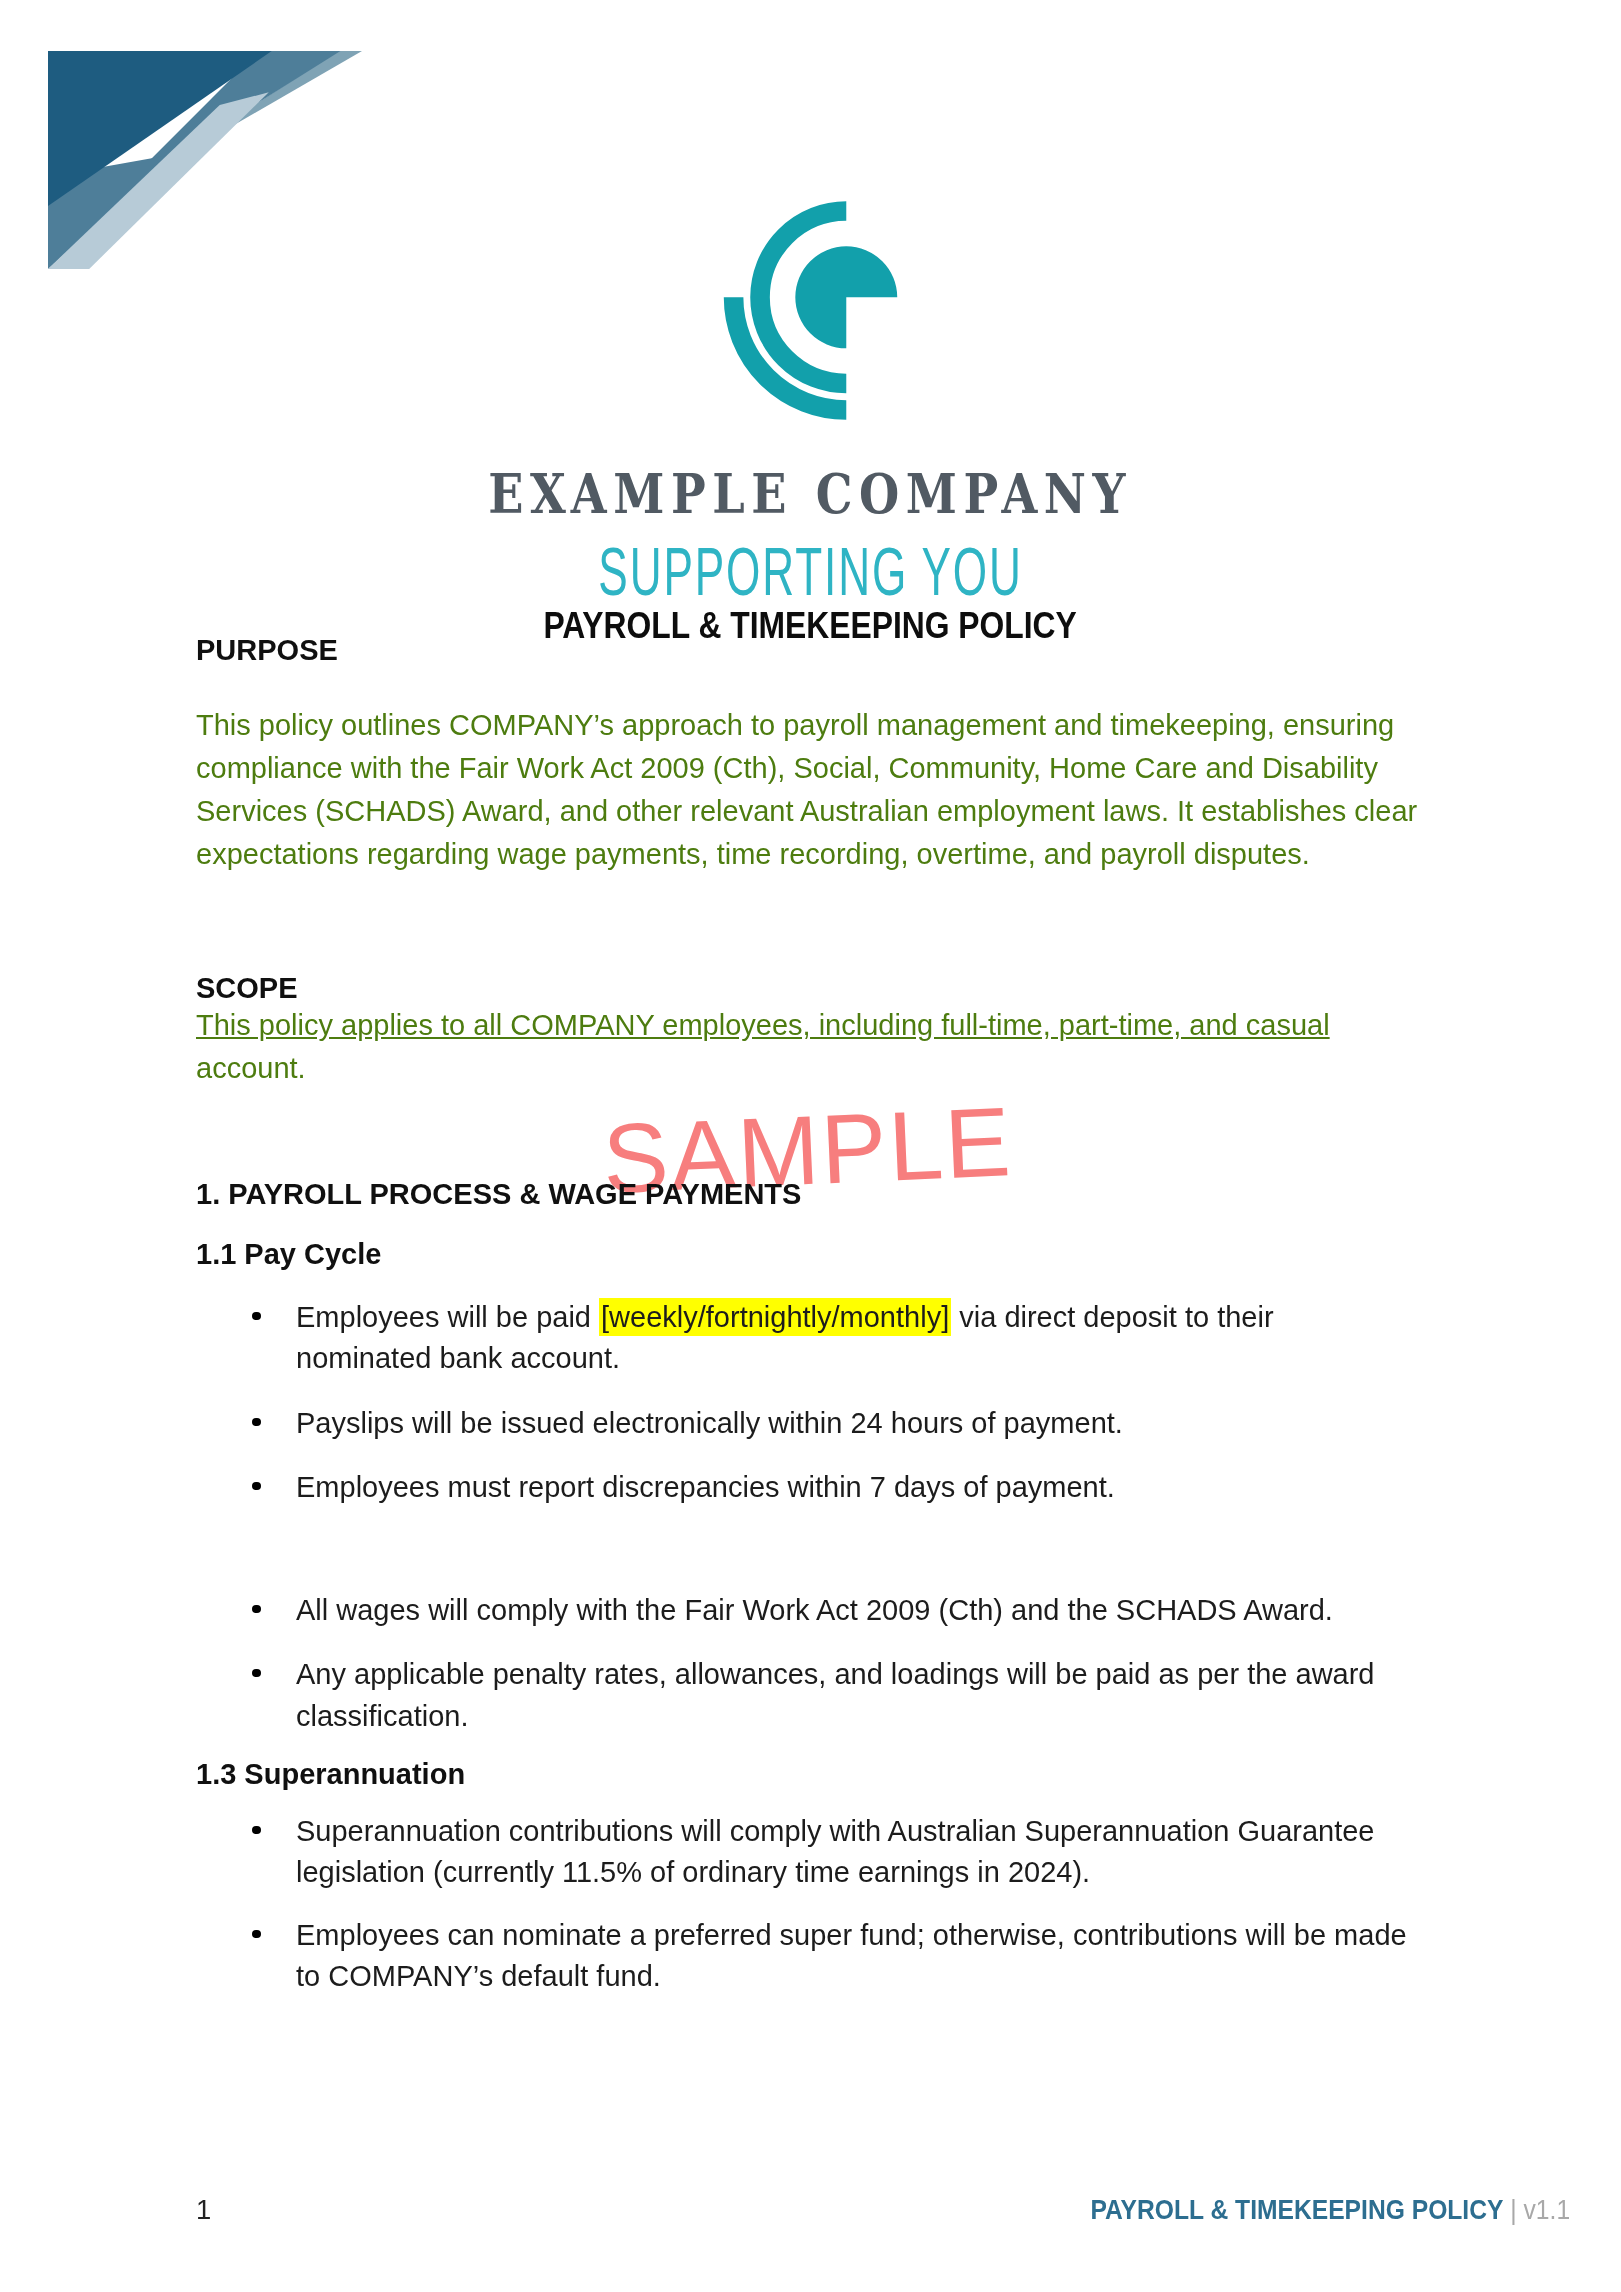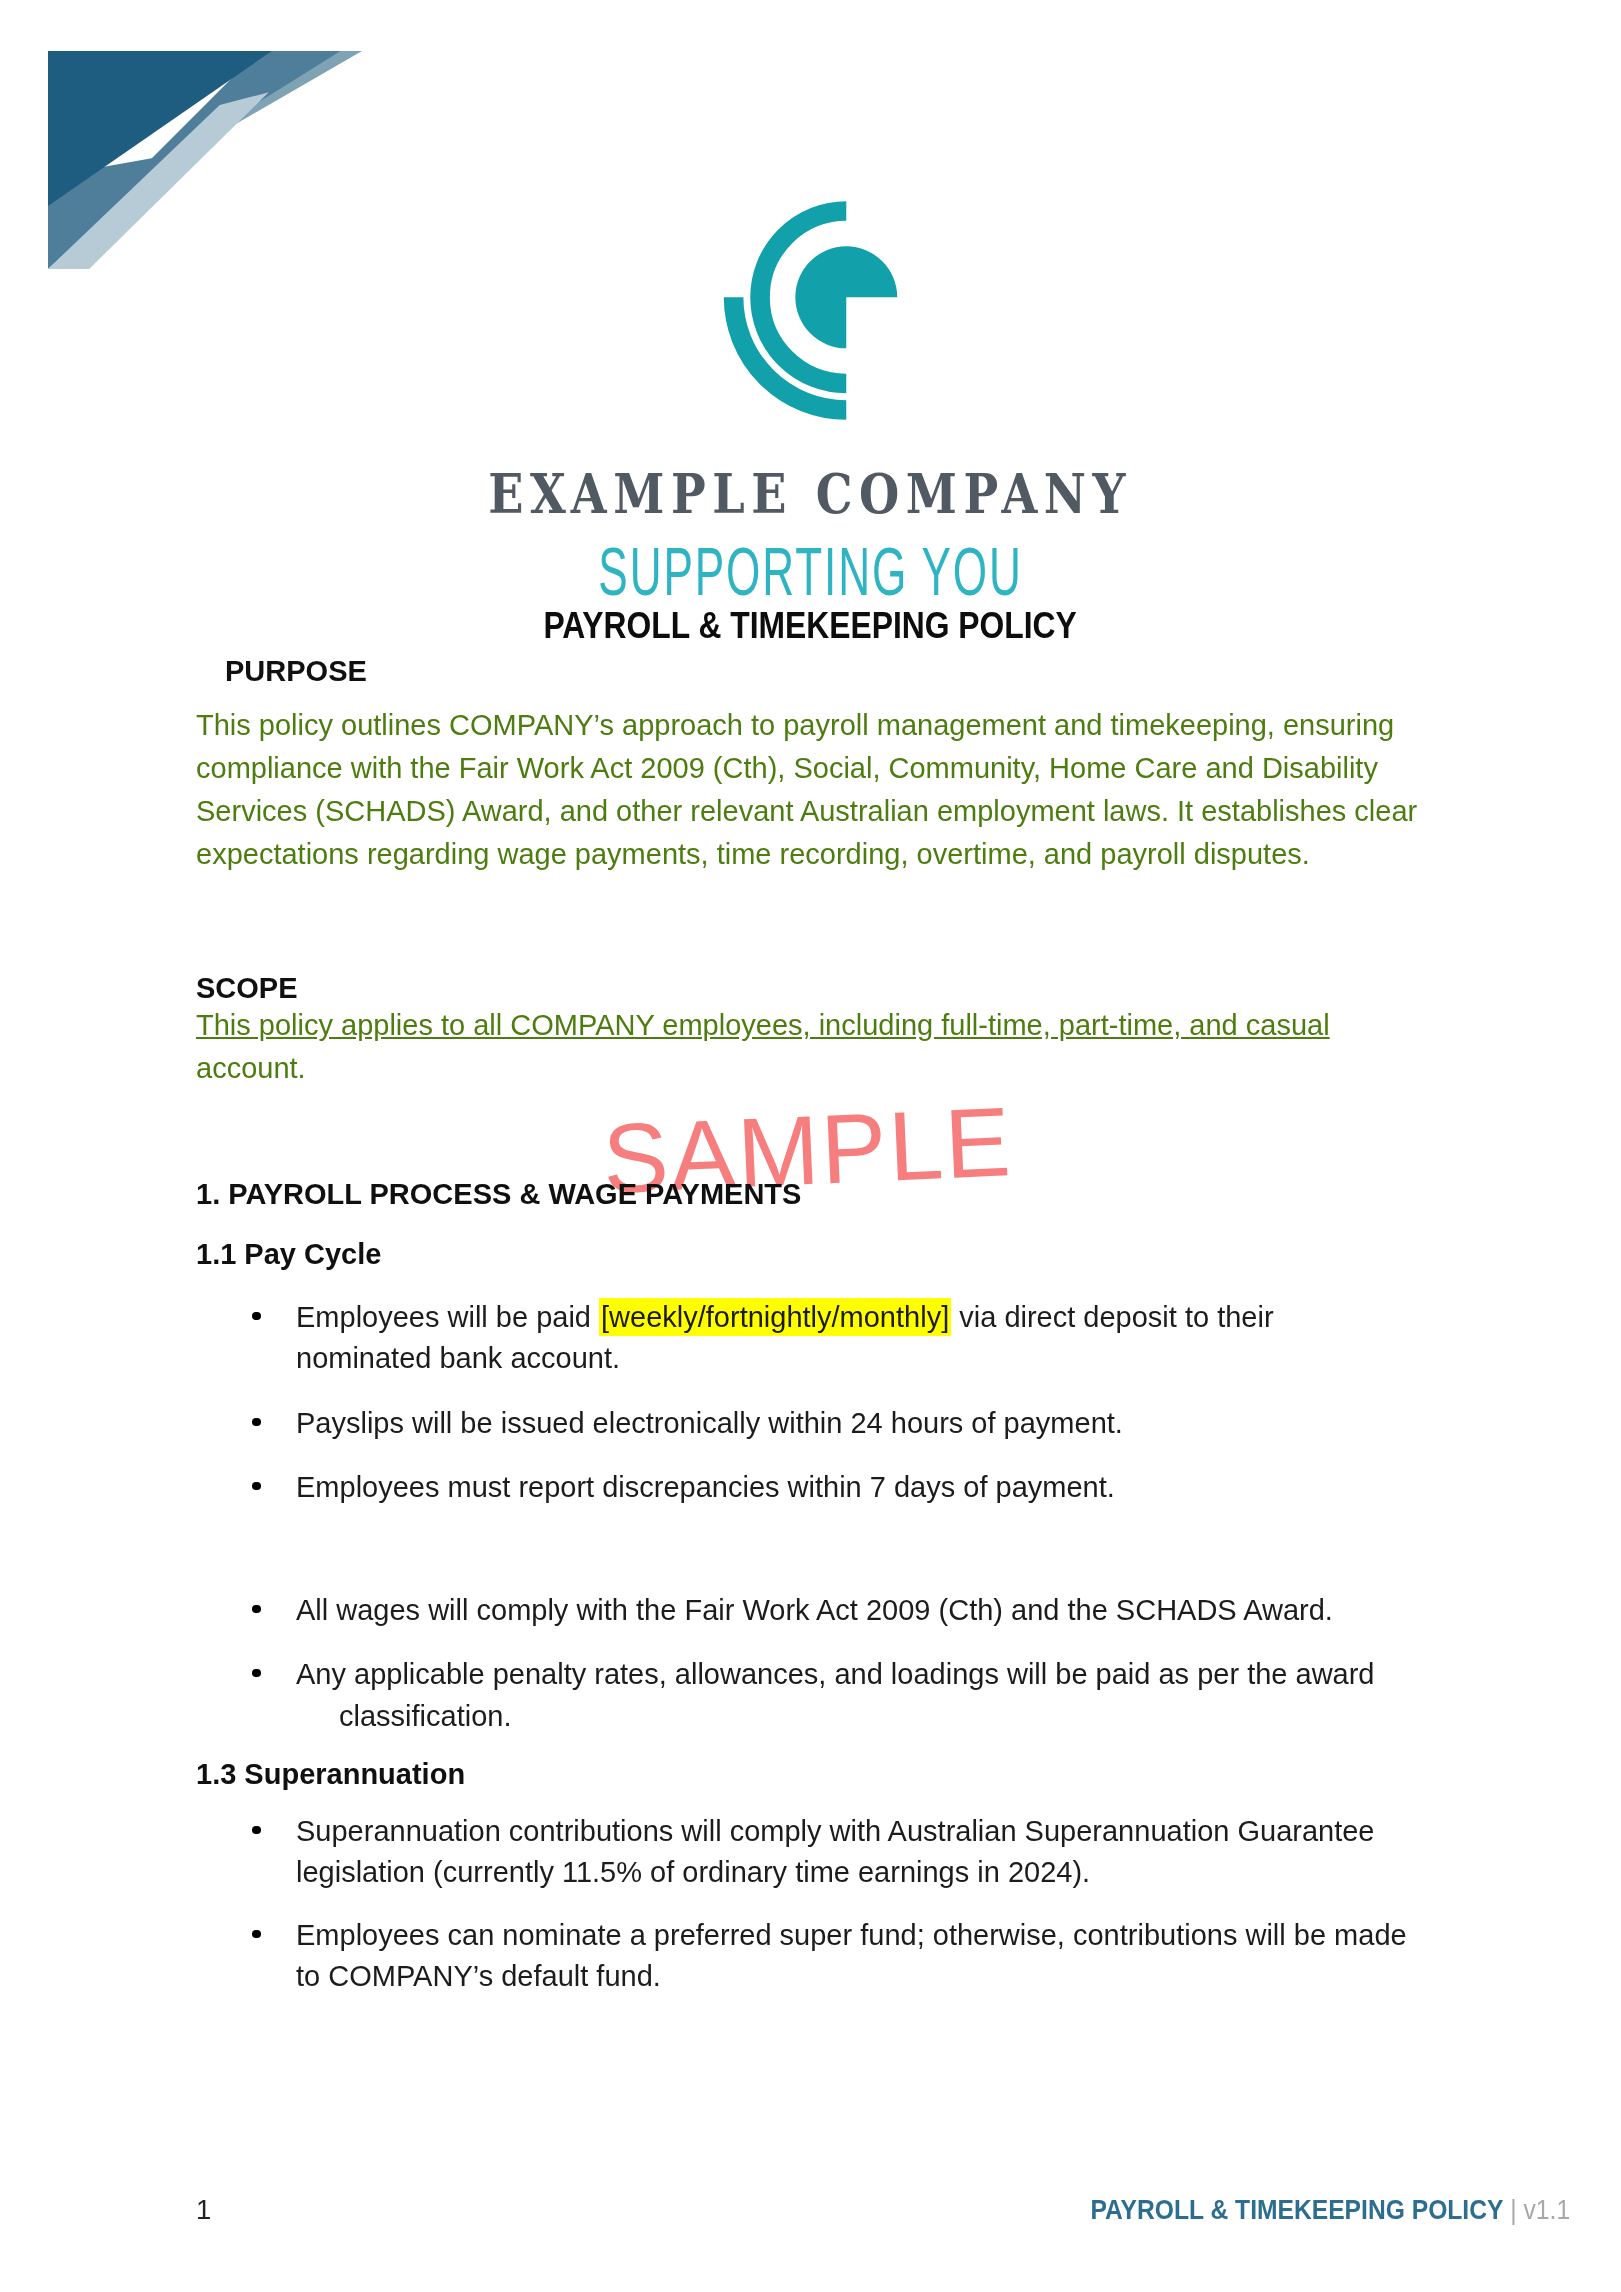--- a/index.html
+++ b/index.html
@@ -54,21 +54,21 @@
   </div>
   <div class="center-line company-name">
     <span>EXAMPLE COMPANY</span>
   </div>
   <div class="center-line doc-title">
     <span>PAYROLL &amp; TIMEKEEPING POLICY</span>
   </div>
 
   <div class="watermark">SAMPLE</div>
 
-  <div class="tline bold" style="top:652px;margin-left:29px;">PURPOSE</div>
+  <div class="tline bold" style="top:631px;">PURPOSE</div>
   <div class="tline" style="top:706px;">This policy outlines COMPANY’s approach to payroll management and timekeeping, ensuring</div>
   <div class="tline" style="top:749px;">compliance with the Fair Work Act 2009 (Cth), Social, Community, Home Care and Disability</div>
   <div class="tline" style="top:792px;">Services (SCHADS) Award, and other relevant Australian employment laws. It establishes clear</div>
   <div class="tline" style="top:835px;">expectations regarding wage payments, time recording, overtime, and payroll disputes.</div>
 
   <div class="tline bold" style="top:962px;margin-top:7px;">SCOPE</div>
   <div class="tline" style="top:1006px;text-decoration:underline;">This policy applies to all COMPANY employees, including full-time, part-time, and casual</div>
   <div class="tline" style="top:1049px;">account.</div>
 
   <div class="tline bold" style="top:1175px;">1. PAYROLL PROCESS &amp; WAGE PAYMENTS</div>
@@ -94,21 +94,21 @@
 
   <div class="bullet-row" style="top:1591px;">
     <span class="bullet-dot"></span>
     <div class="bullet-text">All wages will comply with the Fair Work Act 2009 (Cth) and the SCHADS Award.</div>
   </div>
 
   <div class="bullet-row" style="top:1655px;">
     <span class="bullet-dot"></span>
     <div class="bullet-text">Any applicable penalty rates, allowances, and loadings will be paid as per the award</div>
   </div>
-  <div class="bullet-cont" style="top:1697px;margin-left:43px;">classification.</div>
+  <div class="bullet-cont" style="top:1697px;">classification.</div>
 
   <div class="tline bold" style="top:1755px;">1.3 Superannuation</div>
 
   <div class="bullet-row" style="top:1812px;">
     <span class="bullet-dot"></span>
     <div class="bullet-text">Superannuation contributions will comply with Australian Superannuation Guarantee</div>
   </div>
   <div class="bullet-cont" style="top:1853px;">legislation (currently 11.5% of ordinary time earnings in 2024).</div>
 
   <div class="bullet-row" style="top:1916px;">

